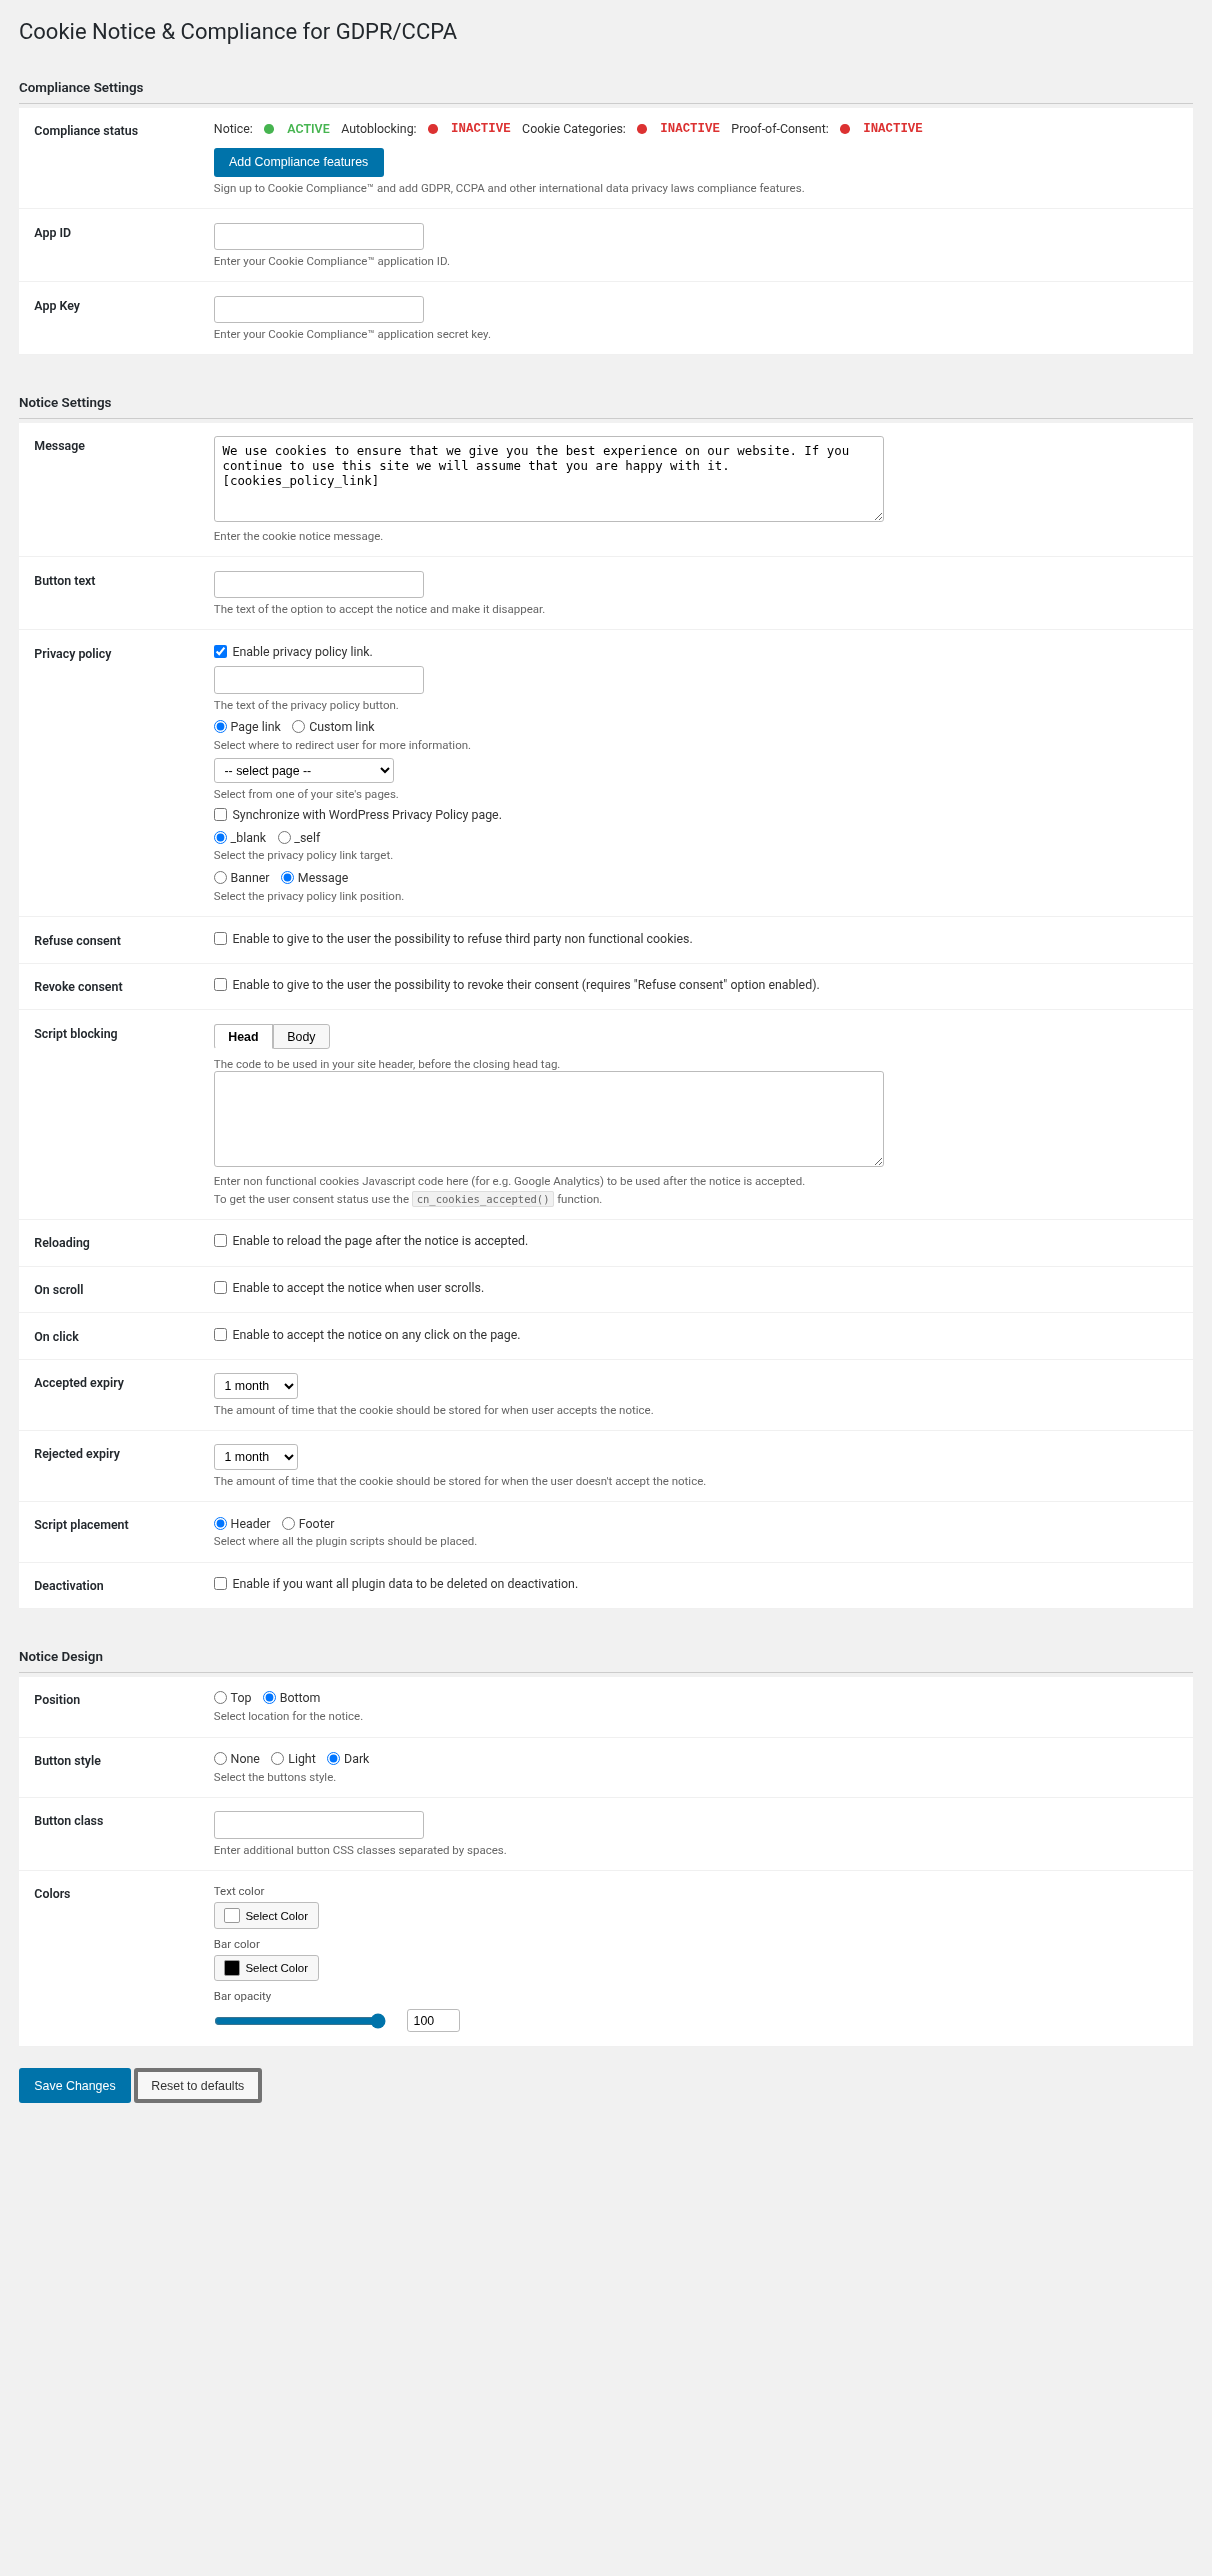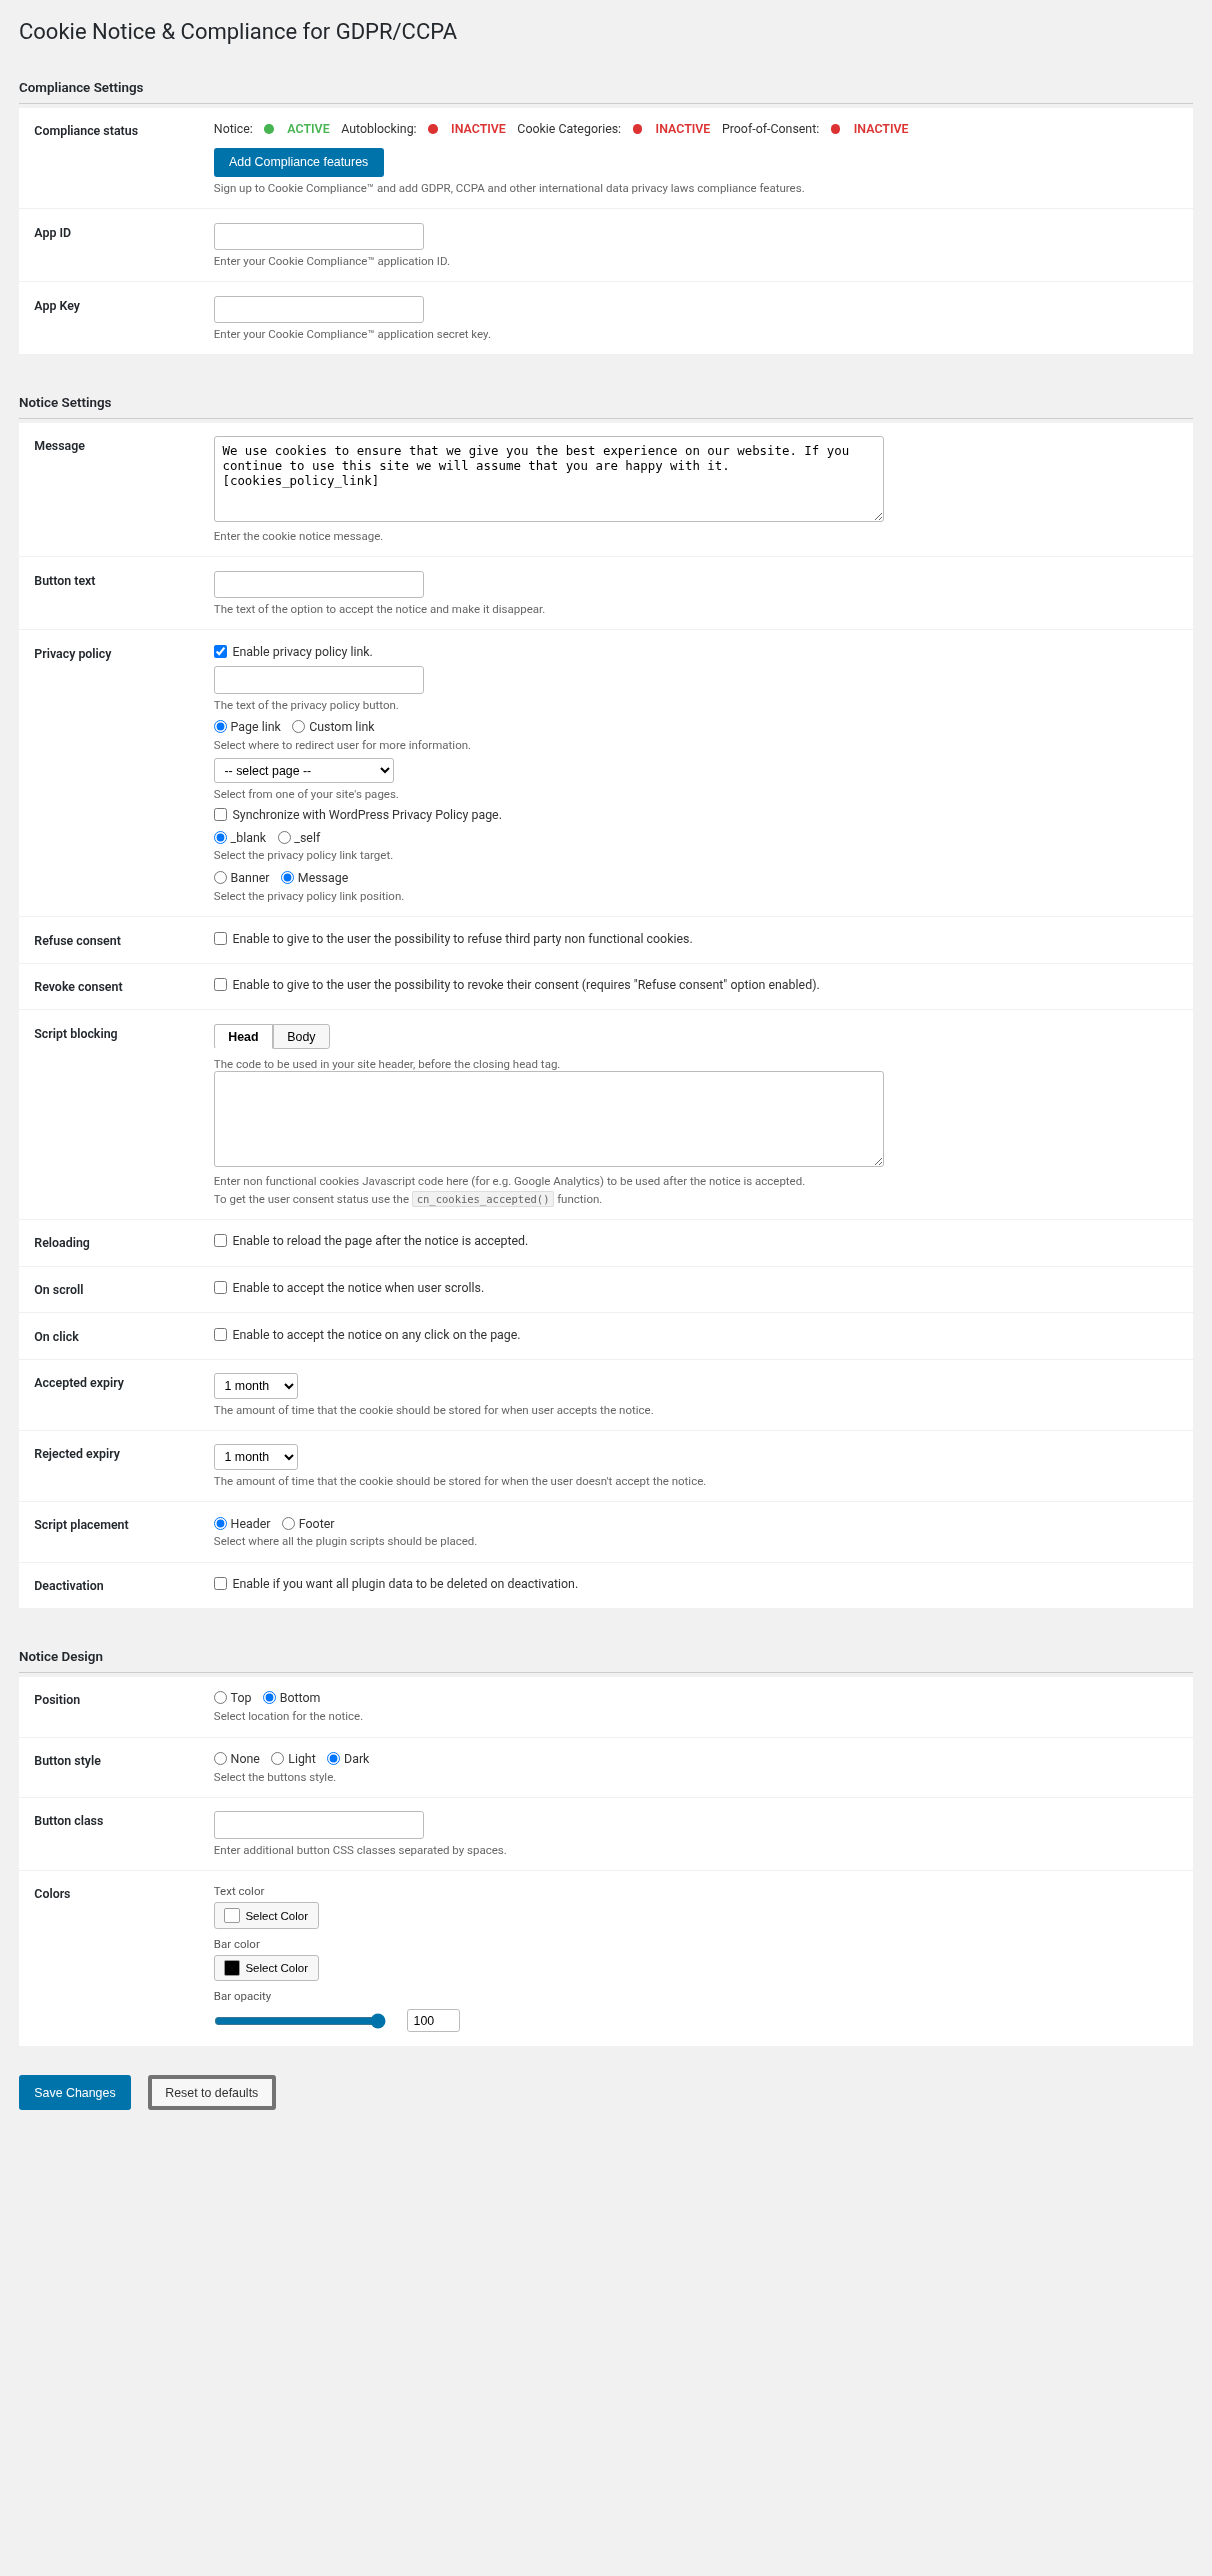--- a/index.html
+++ b/index.html
@@ -61,20 +61,21 @@
       flex-wrap: wrap;
       margin-bottom: 11.5px;
     }
     .status-active {
       color: #46b450;
       font-weight: 600;
     }
     .status-inactive {
       color: #dc3232;
       font-weight: 600;
+      font-family: Liberation Mono, monospace;
     }
     .dot-green {
       display: inline-block;
       width: 9.6px;
       height: 9.6px;
       background: #46b450;
       border-radius: 50%;
       margin-right: 1.9px;
     }
     .dot-red {
@@ -209,22 +210,22 @@
     }
     input[type="number"] {
       width: 53px;
       padding: 3.8px 5.7px;
       border: 1px solid #bbb;
       border-radius: 2.9px;
       font-size: 12.4px;
     }
     .submit-row {
       display: flex;
-      gap: 17px;
-      padding: 28px 0;
+      gap: 3px;
+      padding: 21px 0;
     }
     .btn-secondary {
       background: #f7f7f7;
       color: #333;
       border: 4px solid #737373;
       padding: 6.7px 13.4px;
       border-radius: 2.9px;
       cursor: pointer;
       font-size: 12.4px;
     }

